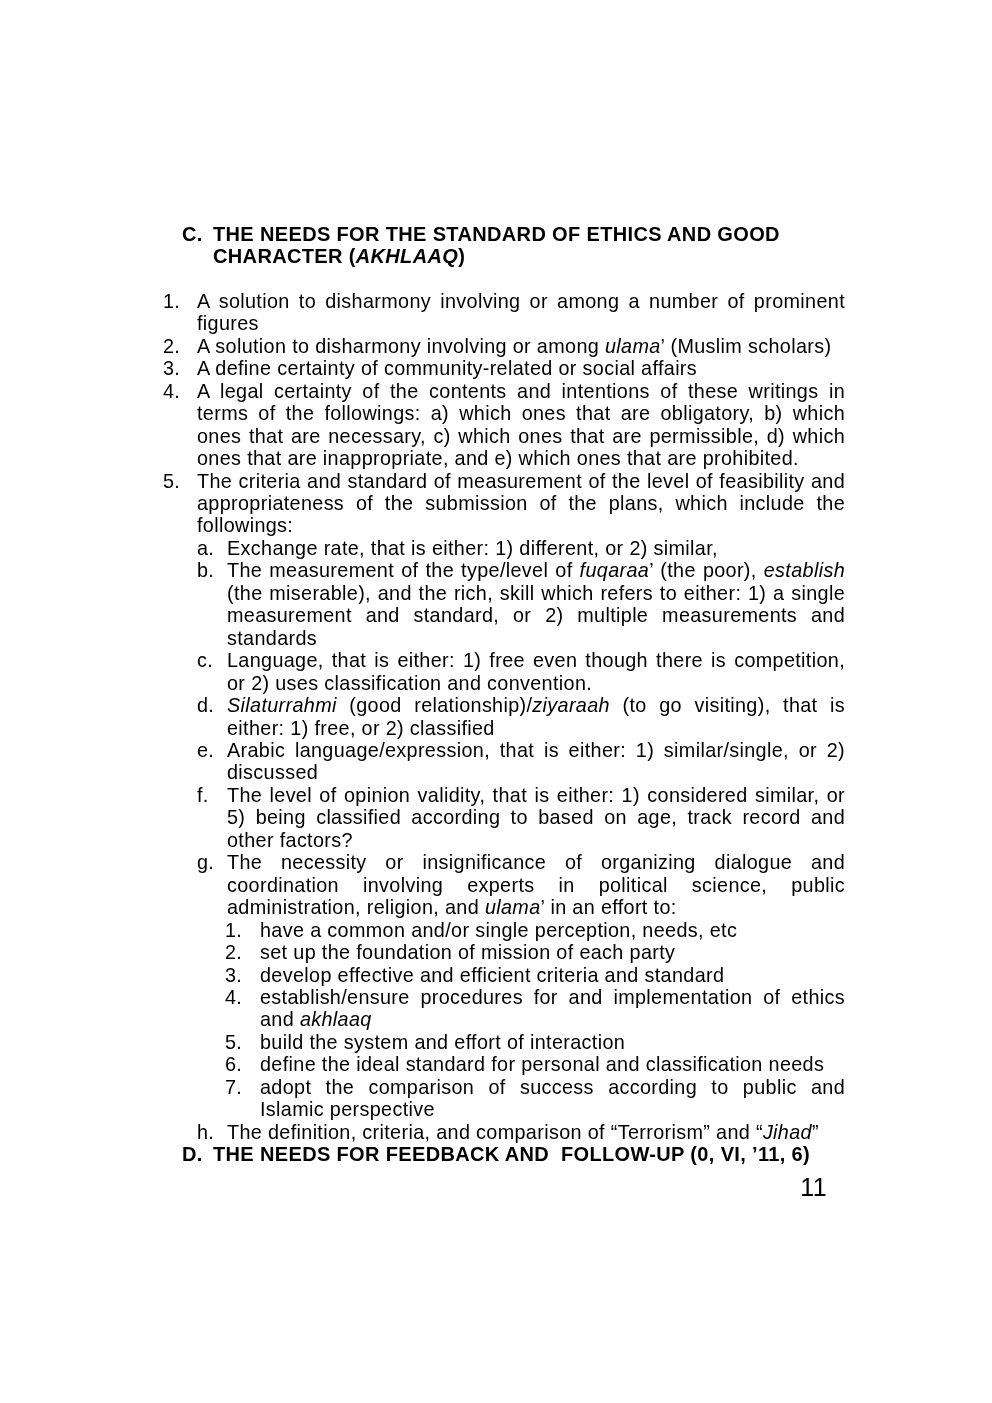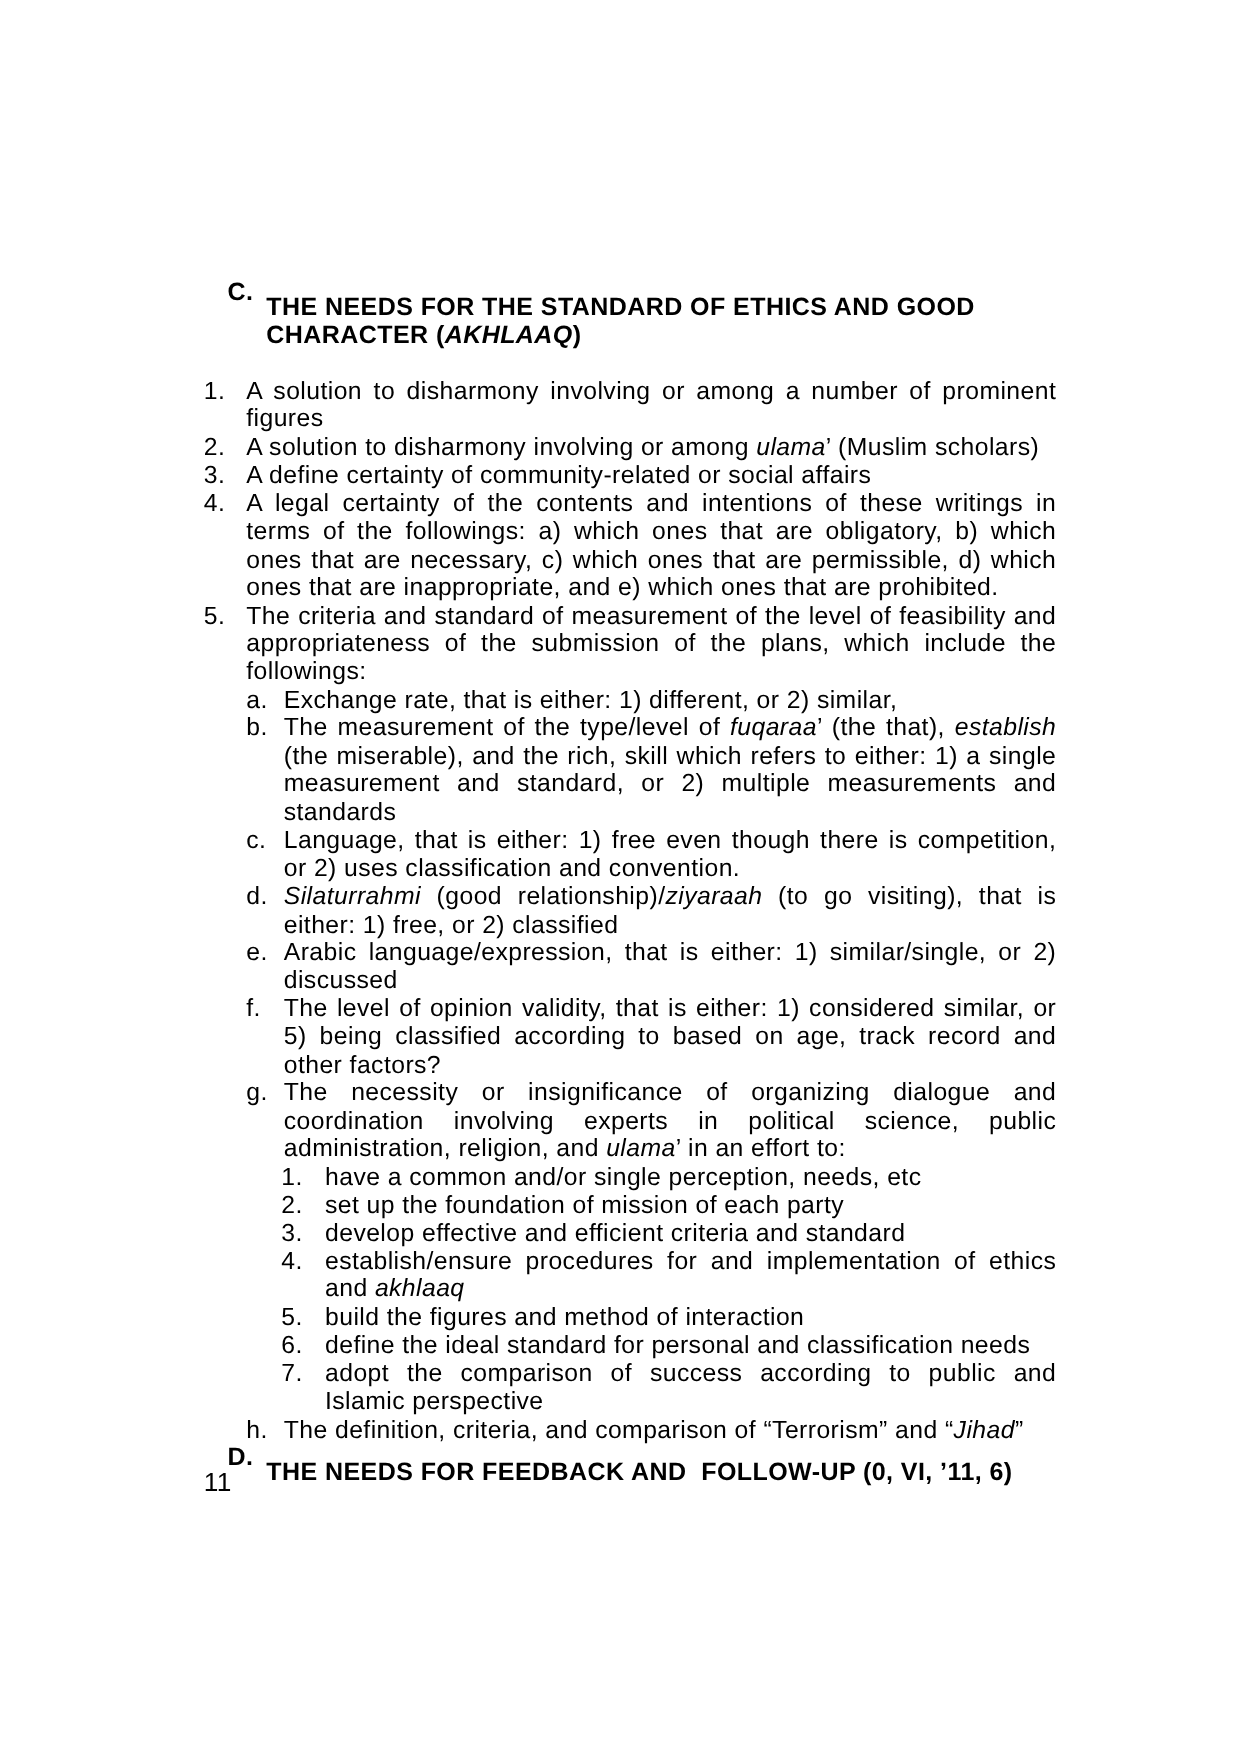--- a/index.html
+++ b/index.html
@@ -20,37 +20,38 @@
     left: 163px;
     top: 223px;
     width: 682px;
   }
   .row { display: flex; }
   .row .marker { flex: 0 0 auto; }
   .row .text { flex: 1 1 auto; text-align: justify; }
 
   .heading { margin-left: 19px; font-weight: bold; font-size: 20px; }
   .heading .marker { width: 31px; }
-  .heading .text { text-align: left; margin-top: 12px; }
+  .heading .text { text-align: left; }
 
   .item1 .marker { width: 34px; }
   .item2 { margin-left: 34px; }
   .item2 .marker { width: 30px; }
   .item3 { margin-left: 62px; }
   .item3 .marker { width: 35px; }
 
   
   .content .row:first-child { margin-bottom: 22px; }
 
   .page-number {
     position: absolute;
     top: 1176px;
     left: 163px;
     width: 664px;
-    font-size: 21px;
+    text-align: right;
+    font-size: 25px;
   }
   i { font-style: italic; }
 </style>
 </head>
 <body>
 
 <div class="page">
   <div class="content">
       <div class="row heading">
         <span class="marker">C.</span>
@@ -75,21 +76,21 @@
       <div class="row item1">
         <span class="marker">5.</span>
         <div class="text"><span>The criteria and standard of measurement of the level of feasibility and appropriateness of the submission of the plans, which include the followings:</span></div>
       </div>
       <div class="row item2">
         <span class="marker">a.</span>
         <div class="text"><span>Exchange rate, that is either: 1) different, or 2) similar,</span></div>
       </div>
       <div class="row item2">
         <span class="marker">b.</span>
-        <div class="text"><span>The measurement of the type/level of </span><i>fuqaraa</i><span>’ (the that), </span><i>establish</i><span> (the miserable), and the rich, skill which refers to either: 1) a single measurement and standard, or 2) multiple measurements and standards</span></div>
+        <div class="text"><span>The measurement of the type/level of </span><i>fuqaraa</i><span>’ (the poor), </span><i>establish</i><span> (the miserable), and the rich, skill which refers to either: 1) a single measurement and standard, or 2) multiple measurements and standards</span></div>
       </div>
       <div class="row item2">
         <span class="marker">c.</span>
         <div class="text"><span>Language, that is either: 1) free even though there is competition, or 2) uses classification and convention.</span></div>
       </div>
       <div class="row item2">
         <span class="marker">d.</span>
         <div class="text"><i>Silaturrahmi</i><span> (good relationship)/</span><i>ziyaraah</i><span> (to go visiting), that is either: 1) free, or 2) classified</span></div>
       </div>
       <div class="row item2">
@@ -115,21 +116,21 @@
       <div class="row item3">
         <span class="marker">3.</span>
         <div class="text"><span>develop effective and efficient criteria and standard</span></div>
       </div>
       <div class="row item3">
         <span class="marker">4.</span>
         <div class="text"><span>establish/ensure procedures for and implementation of ethics and </span><i>akhlaaq</i></div>
       </div>
       <div class="row item3">
         <span class="marker">5.</span>
-        <div class="text"><span>build the figures and method of interaction</span></div>
+        <div class="text"><span>build the system and effort of interaction</span></div>
       </div>
       <div class="row item3">
         <span class="marker">6.</span>
         <div class="text"><span>define the ideal standard for personal and classification needs</span></div>
       </div>
       <div class="row item3">
         <span class="marker">7.</span>
         <div class="text"><span>adopt the comparison of success according to public and Islamic perspective</span></div>
       </div>
       <div class="row item2">

